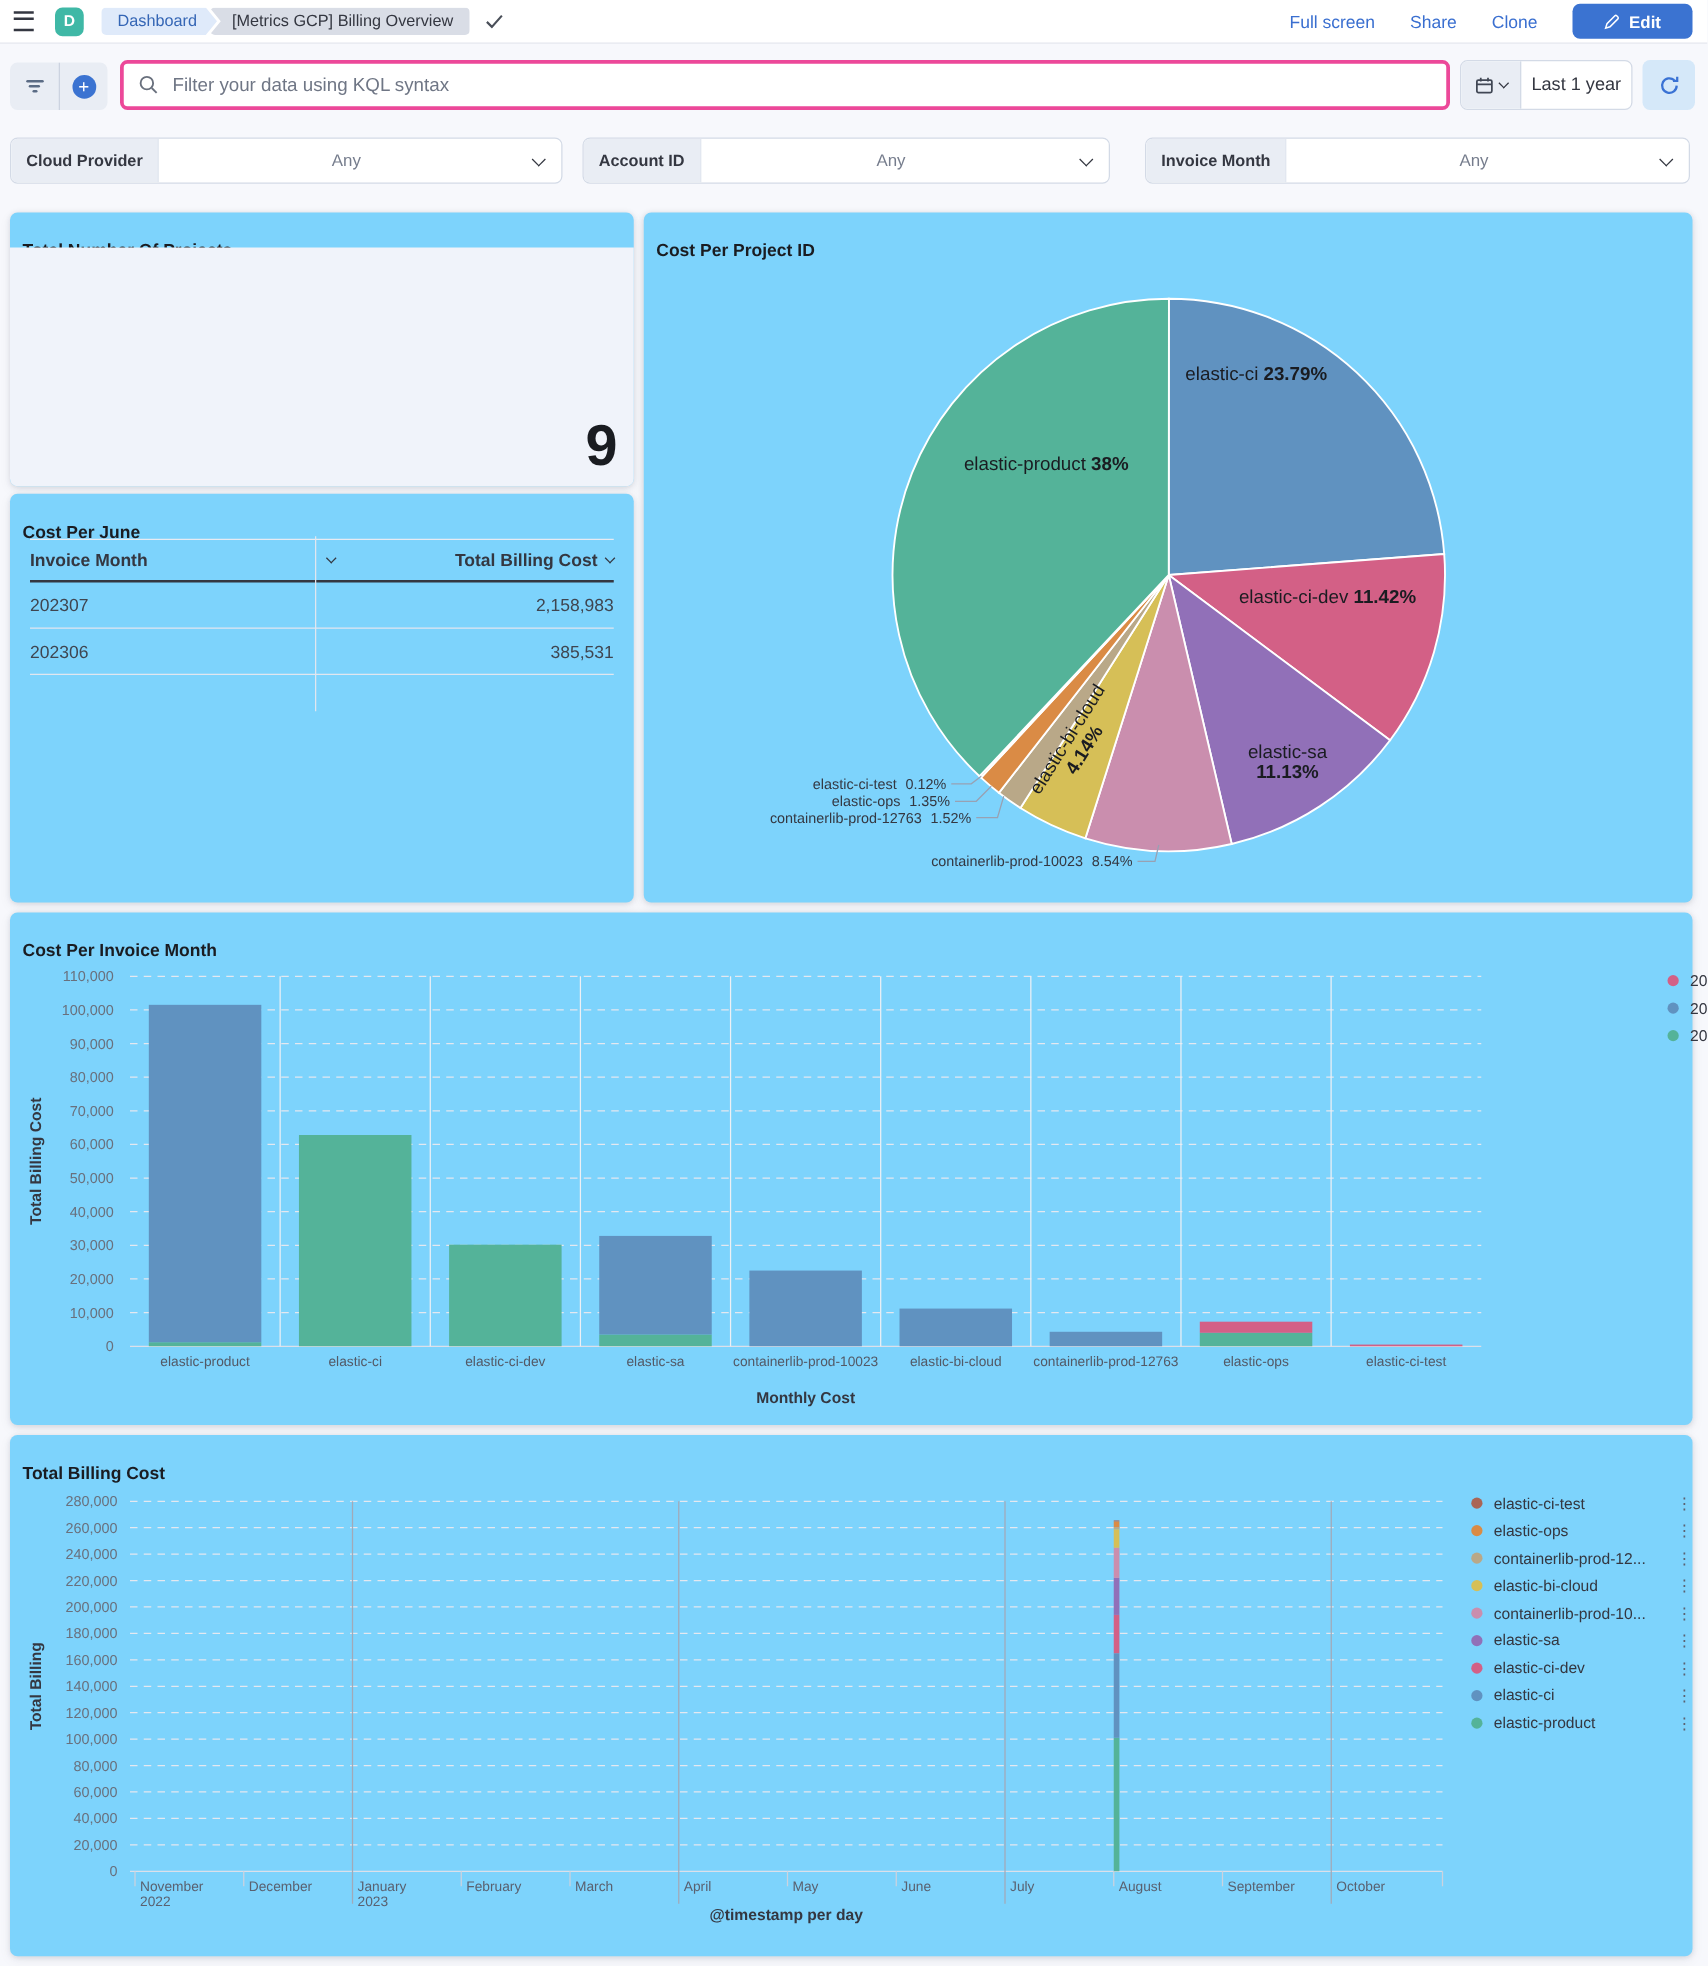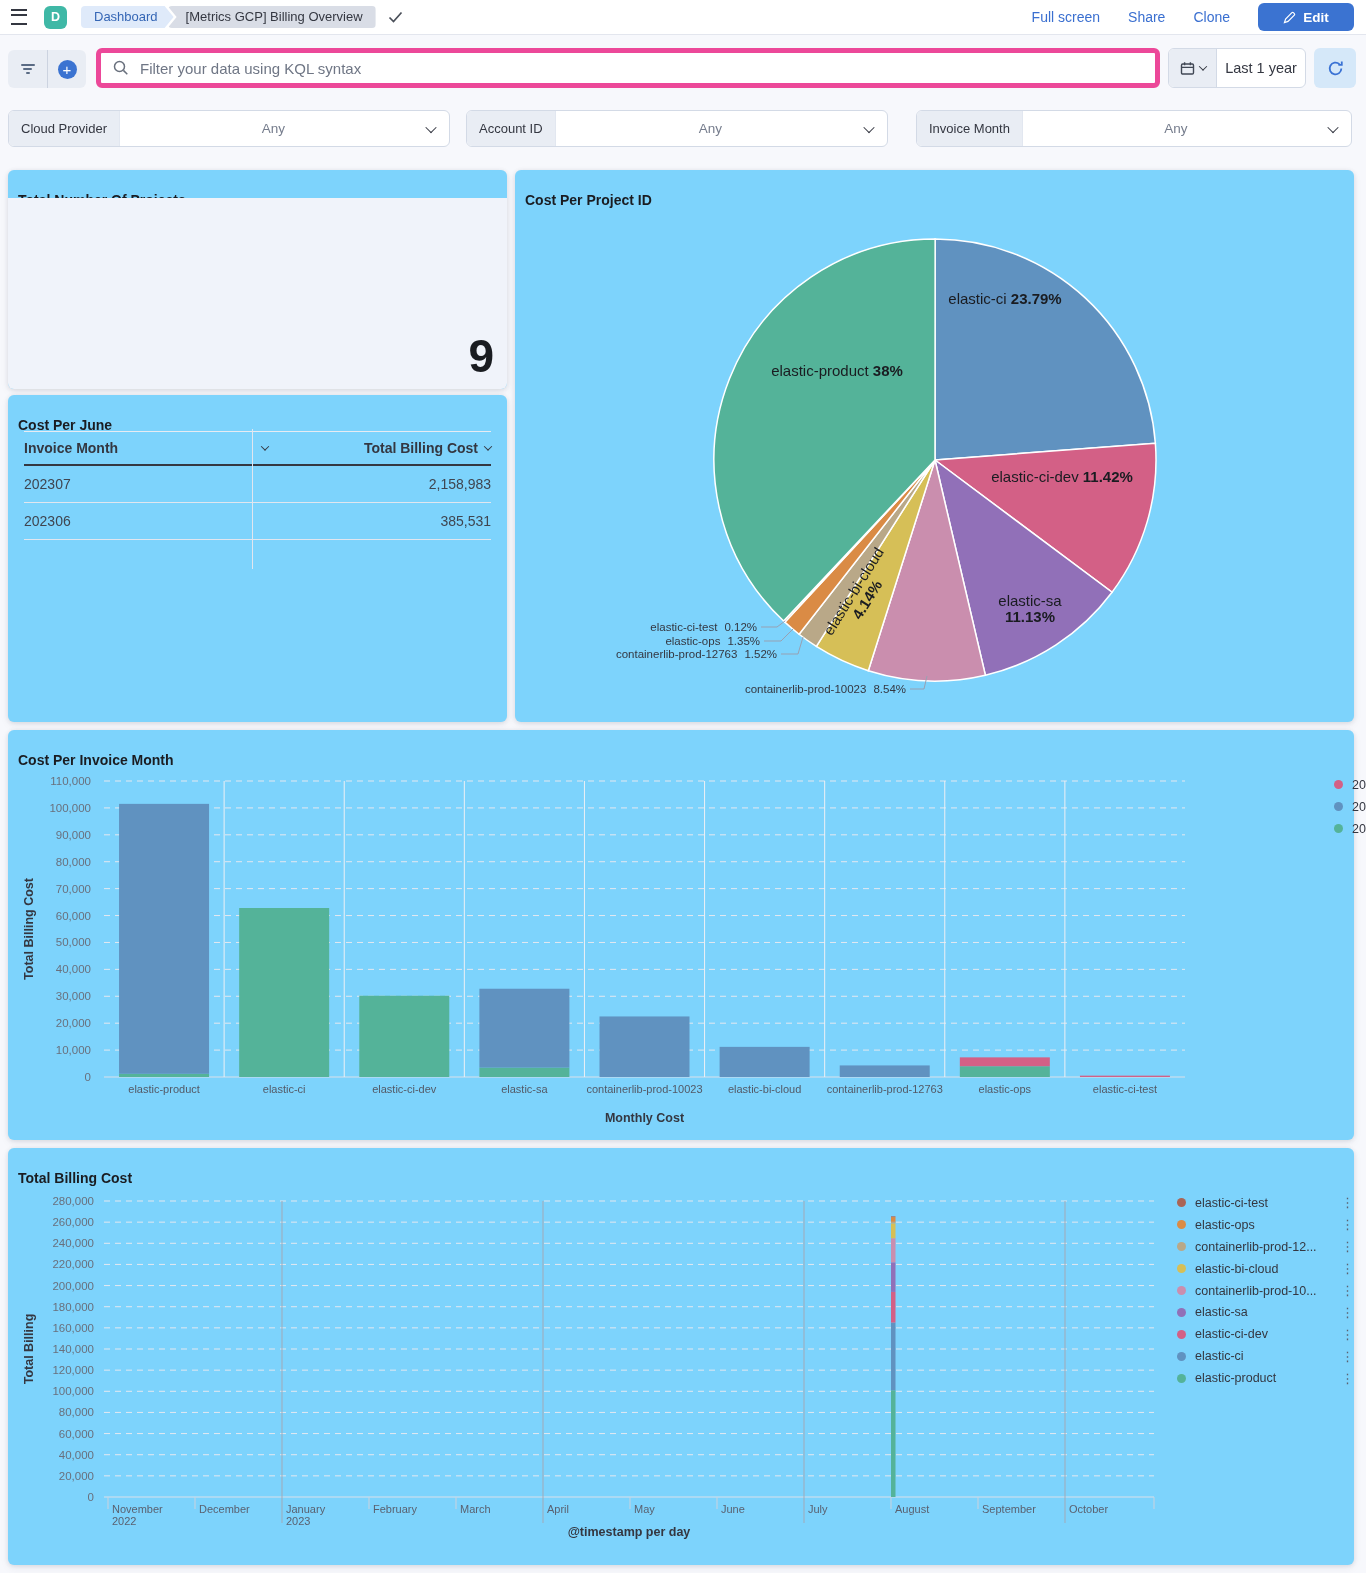--- a/index.html
+++ b/index.html
@@ -38,39 +38,39 @@
   .ctrl-cell{width:39px;height:38px;display:flex;align-items:center;justify-content:center;}
   .ctrl-cell + .ctrl-cell{border-left:1px solid #ccd3e0;}
   .filter-glyph{display:block;width:14px;height:10px;position:relative;}
   .filter-glyph i,.filter-glyph::before,.filter-glyph::after{content:"";position:absolute;height:2px;background:#5a6b84;border-radius:1px;}
   .filter-glyph::before{width:14px;left:0;top:0;}
   .filter-glyph i{width:9px;left:2.5px;top:4px;display:block;}
   .filter-glyph::after{width:4px;left:5px;top:8px;}
   .plus-circle{width:19px;height:19px;border-radius:50%;background:#3b73d1;color:#fff;
     display:flex;align-items:center;justify-content:center;font-size:15px;line-height:1;font-weight:500;}
   .search-bar{position:absolute;left:96px;top:48px;width:1064px;height:40px;background:#fff;
-    border:5px solid #ec4899;border-radius:6px;display:flex;align-items:center;box-sizing:border-box;padding:0 12px;}
+    border:3px solid #ec4899;border-radius:6px;display:flex;align-items:center;box-sizing:border-box;padding:0 12px;}
   .search-bar input{border:none;outline:none;flex:1;font-size:15px;color:#343741;margin-left:9px;background:transparent;}
   .search-bar input::placeholder{color:#6f7685;}
   .datepicker{position:absolute;left:1168px;top:48px;width:138px;height:40px;border:1px solid #d3dae6;
     border-radius:6px;background:#fff;display:flex;box-sizing:border-box;overflow:hidden;}
   .dp-left{width:48px;background:#e9edf4;display:flex;align-items:center;justify-content:center;gap:5px;border-right:1px solid #d3dae6;}
   .dp-right{flex:1;display:flex;align-items:center;justify-content:center;font-size:14.5px;color:#343741;}
   .refresh-btn{position:absolute;left:1314px;top:48px;width:42px;height:40px;background:#d5e8f9;
     border-radius:6px;display:flex;align-items:center;justify-content:center;}
   .caret{display:inline-block;width:7px;height:7px;border-right:1.6px solid #343741;
     border-bottom:1.6px solid #343741;transform:rotate(45deg) translate(-1px,-1px);}
   .caret.small{width:5px;height:5px;}
 
   
   .filter-row{position:absolute;left:0;top:110px;width:100%;height:37px;}
   .filter-pill{position:absolute;top:0;height:37px;background:#fff;border:1px solid #d3dae6;
     border-radius:6px;display:flex;align-items:center;box-sizing:border-box;overflow:hidden;}
   .fp-label{background:#e9edf4;height:100%;display:flex;align-items:center;padding:0 12px;
-    font-size:13px;font-weight:400;color:#343741;border-right:1px solid #e2e7f0;white-space:nowrap;}
+    font-size:13px;font-weight:700;color:#343741;border-right:1px solid #e2e7f0;white-space:nowrap;}
   .fp-value{flex:1;padding:0 12px;font-size:13.5px;color:#767d8d;}
   .fp-caret{margin-right:14px;}
 
   
   .panel{position:absolute;background:#7dd3fc;border-radius:6px;
     box-shadow:0 1px 4px rgba(43,57,76,.13),0 3px 10px rgba(43,57,76,.06);}
   .panel-title{position:absolute;left:10px;top:8px;font-size:14px;font-weight:700;color:#1a1c21;white-space:nowrap;}
 
   .metric-bg{position:absolute;left:0;top:28px;right:0;bottom:0;background:#f0f3fa;border-radius:0 0 6px 6px;}
   .metric-value{position:absolute;right:14px;bottom:6px;font-size:46px;font-weight:700;color:#1a1c21;letter-spacing:-1px;}

